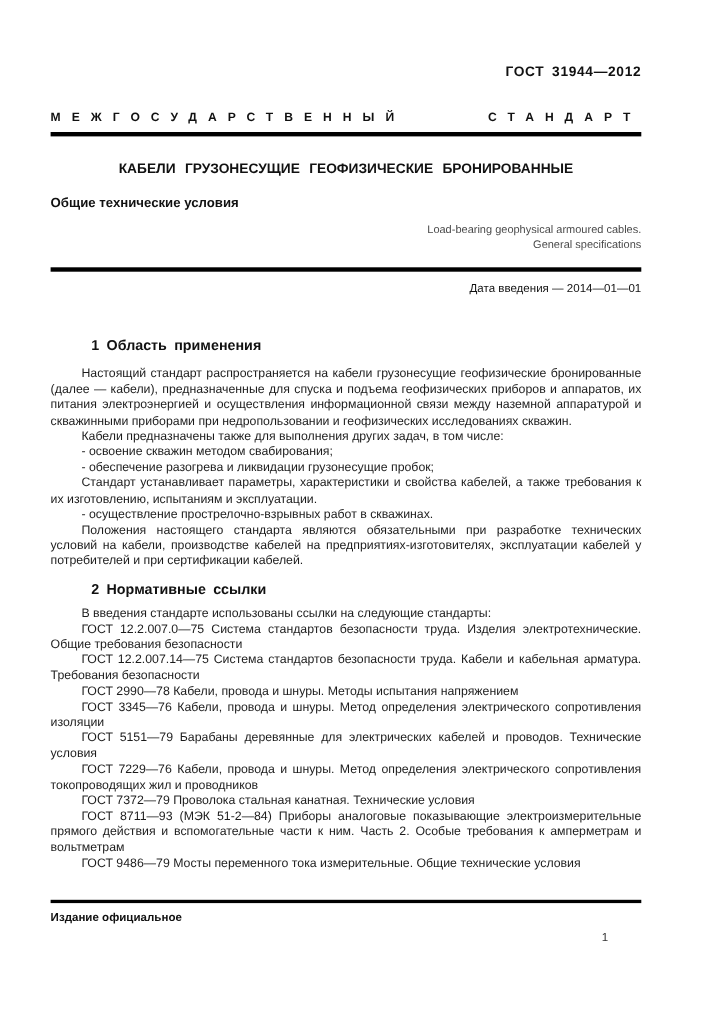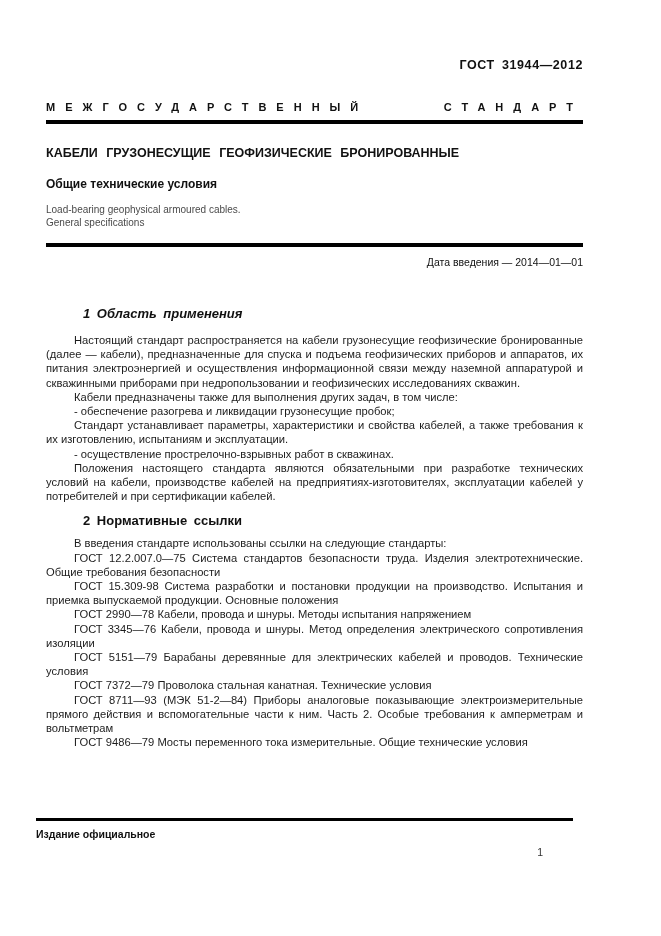--- a/index.html
+++ b/index.html
@@ -34,68 +34,69 @@
     font-size: 11px;
     letter-spacing: 10px;
     text-align: justify;
     text-align-last: justify;
     color: #111;
   }
   .rule { background: #000; border: 0; }
   .rule-header { margin-top: 7px; height: 4px; }
   .doc-title {
     margin: 22px 0 0 0;
+    text-align: center;
     font-size: 12.5px;
     font-weight: bold;
     word-spacing: 5px;
     color: #111;
   }
   .doc-subtitle {
     margin: 17px 0 0 0;
     text-align: left;
     font-size: 12px;
     font-weight: bold;
     color: #111;
   }
   .title-en {
     margin-top: 12px;
-    text-align: left;
+    text-align: right;
     font-size: 10px;
     line-height: 13px;
     color: #4a4a4a;
   }
   .rule-date { margin-top: 14px; height: 4px; }
   .date-line {
     margin-top: 9px;
     text-align: right;
     font-weight: normal;
     font-size: 10.5px;
     color: #111;
   }
   .section-heading {
     font-size: 13px;
     font-weight: bold;
     padding-left: 37px;
     margin: 0;
     word-spacing: 3px;
     color: #111;
   }
-  .heading-1 { margin-top: 38px; margin-bottom: 12px; font-style: italic; }
+  .heading-1 { margin-top: 38px; margin-bottom: 12px; }
   .heading-2 { margin-top: 10px; margin-bottom: 8px; }
   .body-text p {
     margin: 0;
     font-size: 11.2px;
     line-height: 14.2px;
     text-align: justify;
     text-indent: 28px;
     color: #1c1c1c;
   }
   .footer {
     position: absolute;
-    left: 36px;
+    left: 46px;
     top: 818px;
     width: 537px;
   }
   .rule-footer { height: 3px; }
   .footer-note {
     margin-top: 7px;
     font-weight: bold;
     font-size: 10.5px;
     color: #111;
   }
@@ -130,35 +131,37 @@
 
     <div class="rule rule-date"></div>
 
     <div class="date-line">Дата введения — 2014—01—01</div>
 
     <h3 class="section-heading heading-1">1 Область применения</h3>
 
     <div class="body-text">
       <p>Настоящий стандарт распространяется на кабели грузонесущие геофизические бронированные (далее — кабели), предназначенные для спуска и подъема геофизических приборов и аппаратов, их питания электроэнергией и осуществления информационной связи между наземной аппаратурой и скважинными приборами при недропользовании и геофизических исследованиях скважин.</p>
       <p>Кабели предназначены также для выполнения других задач, в том числе:</p>
+      <p>- освоение скважин методом свабирования;</p>
       <p>- обеспечение разогрева и ликвидации грузонесущие пробок;</p>
       <p>Стандарт устанавливает параметры, характеристики и свойства кабелей, а также требования к их изготовлению, испытаниям и эксплуатации.</p>
       <p>- осуществление прострелочно-взрывных работ в скважинах.</p>
       <p>Положения настоящего стандарта являются обязательными при разработке технических условий на кабели, производстве кабелей на предприятиях-изготовителях, эксплуатации кабелей у потребителей и при сертификации кабелей.</p>
     </div>
 
     <h3 class="section-heading heading-2">2 Нормативные ссылки</h3>
 
     <div class="body-text">
       <p>В введения стандарте использованы ссылки на следующие стандарты:</p>
       <p>ГОСТ 12.2.007.0—75 Система стандартов безопасности труда. Изделия электротехнические. Общие требования безопасности</p>
-      <p>ГОСТ 15.309-98 Система разработки и постановки продукции на производство. Испытания и приемка выпускаемой продукции. Основные положения</p>
+      <p>ГОСТ 12.2.007.14—75 Система стандартов безопасности труда. Кабели и кабельная арматура. Требования безопасности</p>
       <p>ГОСТ 2990—78 Кабели, провода и шнуры. Методы испытания напряжением</p>
       <p>ГОСТ 3345—76 Кабели, провода и шнуры. Метод определения электрического сопротивления изоляции</p>
       <p>ГОСТ 5151—79 Барабаны деревянные для электрических кабелей и проводов. Технические условия</p>
+      <p>ГОСТ 7229—76 Кабели, провода и шнуры. Метод определения электрического сопротивления токопроводящих жил и проводников</p>
       <p>ГОСТ 7372—79 Проволока стальная канатная. Технические условия</p>
       <p>ГОСТ 8711—93 (МЭК 51-2—84) Приборы аналоговые показывающие электроизмерительные прямого действия и вспомогательные части к ним. Часть 2. Особые требования к амперметрам и вольтметрам</p>
       <p>ГОСТ 9486—79 Мосты переменного тока измерительные. Общие технические условия</p>
     </div>
 
   </div>
 
   <div class="footer">
     <div class="rule rule-footer"></div>
     <div class="footer-note">Издание официальное</div>

